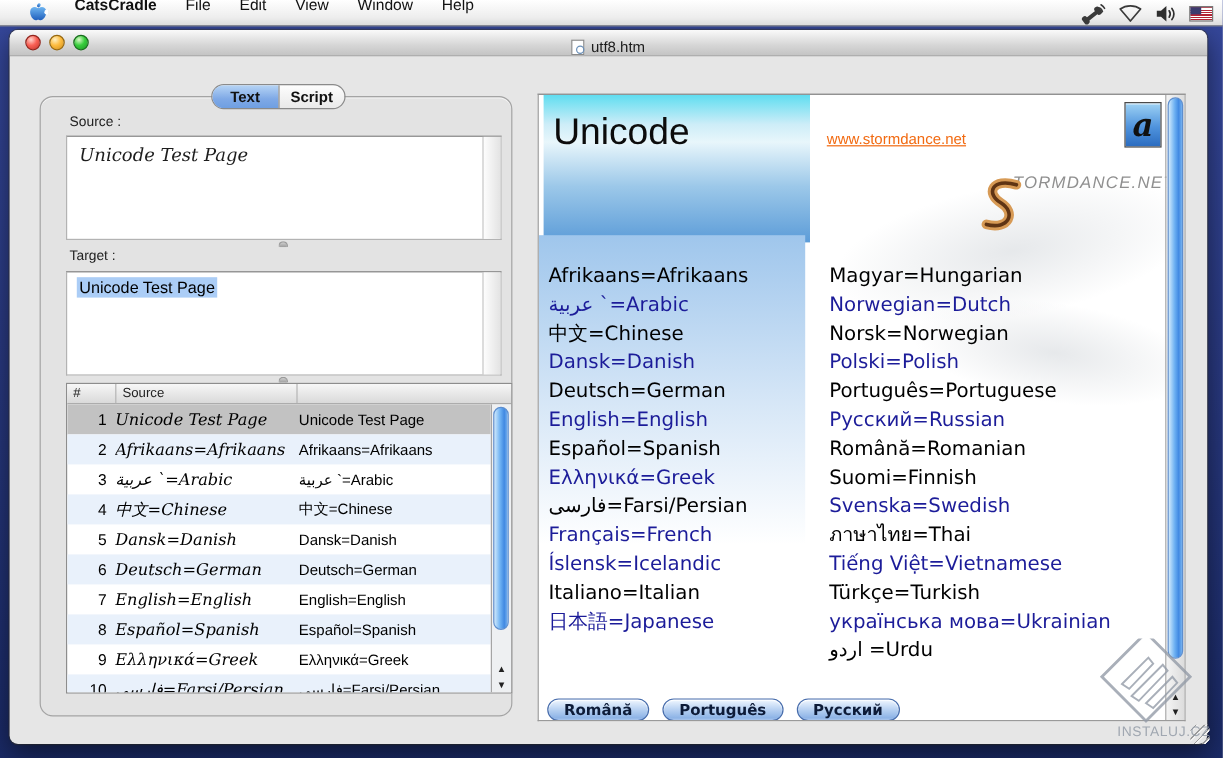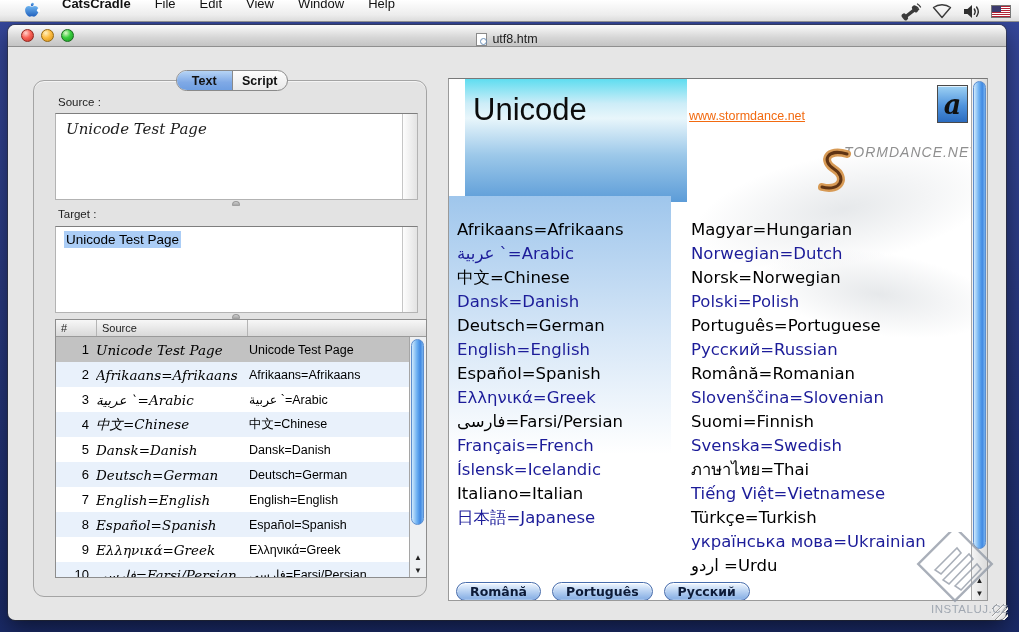--- a/index.html
+++ b/index.html
@@ -61,21 +61,21 @@
   .gc-src { width:148px; flex:none; overflow:hidden; white-space:nowrap; font-family:"DejaVu Serif",serif; font-style:italic; font-size:13.5px;}
   .gc-tgt { flex:1; overflow:hidden; white-space:nowrap; padding-left:5px; font-size:12.5px;}
   .grid-sb { position:absolute; right:0; top:17px; bottom:0; width:17px; background:#eef0f2; border-left:1px solid #a5a5a5;}
   .aqua-thumb { position:absolute; left:1px; width:13px; border-radius:7px;
     background:linear-gradient(to right,#cfe9fc,#6cb0f2 45%,#4189e2 75%,#77b2ef); border:1px solid #5d8ecf;}
   .sb-arrows { position:absolute; left:0; right:0; bottom:2px; display:flex; flex-direction:column; align-items:center; gap:4px; font-size:8px; color:#222;}
 
   
   .preview { left:440px; top:53px; width:540px; height:523px; background:#fff;
     border:1px solid #9a9a9a; border-top-color:#787878; overflow:hidden;}
-  .pv-titlebox { position:absolute; left:16px; top:0; width:222px; height:123px;
+  .pv-titlebox { position:absolute; left:4px; top:0; width:222px; height:123px;
     background:linear-gradient(#5fddf0 0%,#cdedf8 20%,#e8f6fb 32%,#9cc8e9 62%,#5c9cd8 100%);}
   .pv-title { padding:10px 0 0 8px; font-size:31px; line-height:42px; color:#0c0c0c; letter-spacing:0;}
   .pv-bluestrip { position:absolute; left:0; top:117px; width:222px; height:258px;
     background:linear-gradient(#9fc6ec 0%,#d7e7f7 55%,#ffffff 100%);}
   .pv-credit { position:absolute; left:240px; top:14px; font-size:12.5px; color:#000;}
   .pv-link { position:absolute; left:240px; top:30px; font-size:12.5px; color:#f26a11; text-decoration:underline;}
   .alogo { position:absolute; left:488px; top:6px; width:31px; height:38px; border:1px solid #4a4a4a;
     background:linear-gradient(#9ed2f4,#4f93dd 55%,#2b6cc0); display:flex; align-items:center; justify-content:center;
     font-family:"DejaVu Serif",serif; font-style:italic; font-size:27px; color:#101010; font-weight:bold;
     box-shadow:inset 0 1px 0 rgba(255,255,255,.7);}
@@ -277,21 +277,20 @@
         <div class="lang-line navy">日本語=Japanese</div>
       </div>
     <div class="langcol" id="langs-right" style="left:242px;">
         <div class="lang-line black">Magyar=Hungarian</div>
         <div class="lang-line navy">Norwegian=Dutch</div>
         <div class="lang-line black">Norsk=Norwegian</div>
         <div class="lang-line navy">Polski=Polish</div>
         <div class="lang-line black">Português=Portuguese</div>
         <div class="lang-line navy">Русский=Russian</div>
         <div class="lang-line black">Română=Romanian</div>
-        <div class="lang-line navy">Slovenščina=Slovenian</div>
         <div class="lang-line black">Suomi=Finnish</div>
         <div class="lang-line navy">Svenska=Swedish</div>
         <div class="lang-line black">ภาษาไทย=Thai</div>
         <div class="lang-line navy">Tiếng Việt=Vietnamese</div>
         <div class="lang-line black">Türkçe=Turkish</div>
         <div class="lang-line navy">українська мова=Ukrainian</div>
         <div class="lang-line black">اردو =Urdu</div>
       </div>
     <div class="pv-buttons" id="preview-buttons">
         <div class="pill">Română</div>

